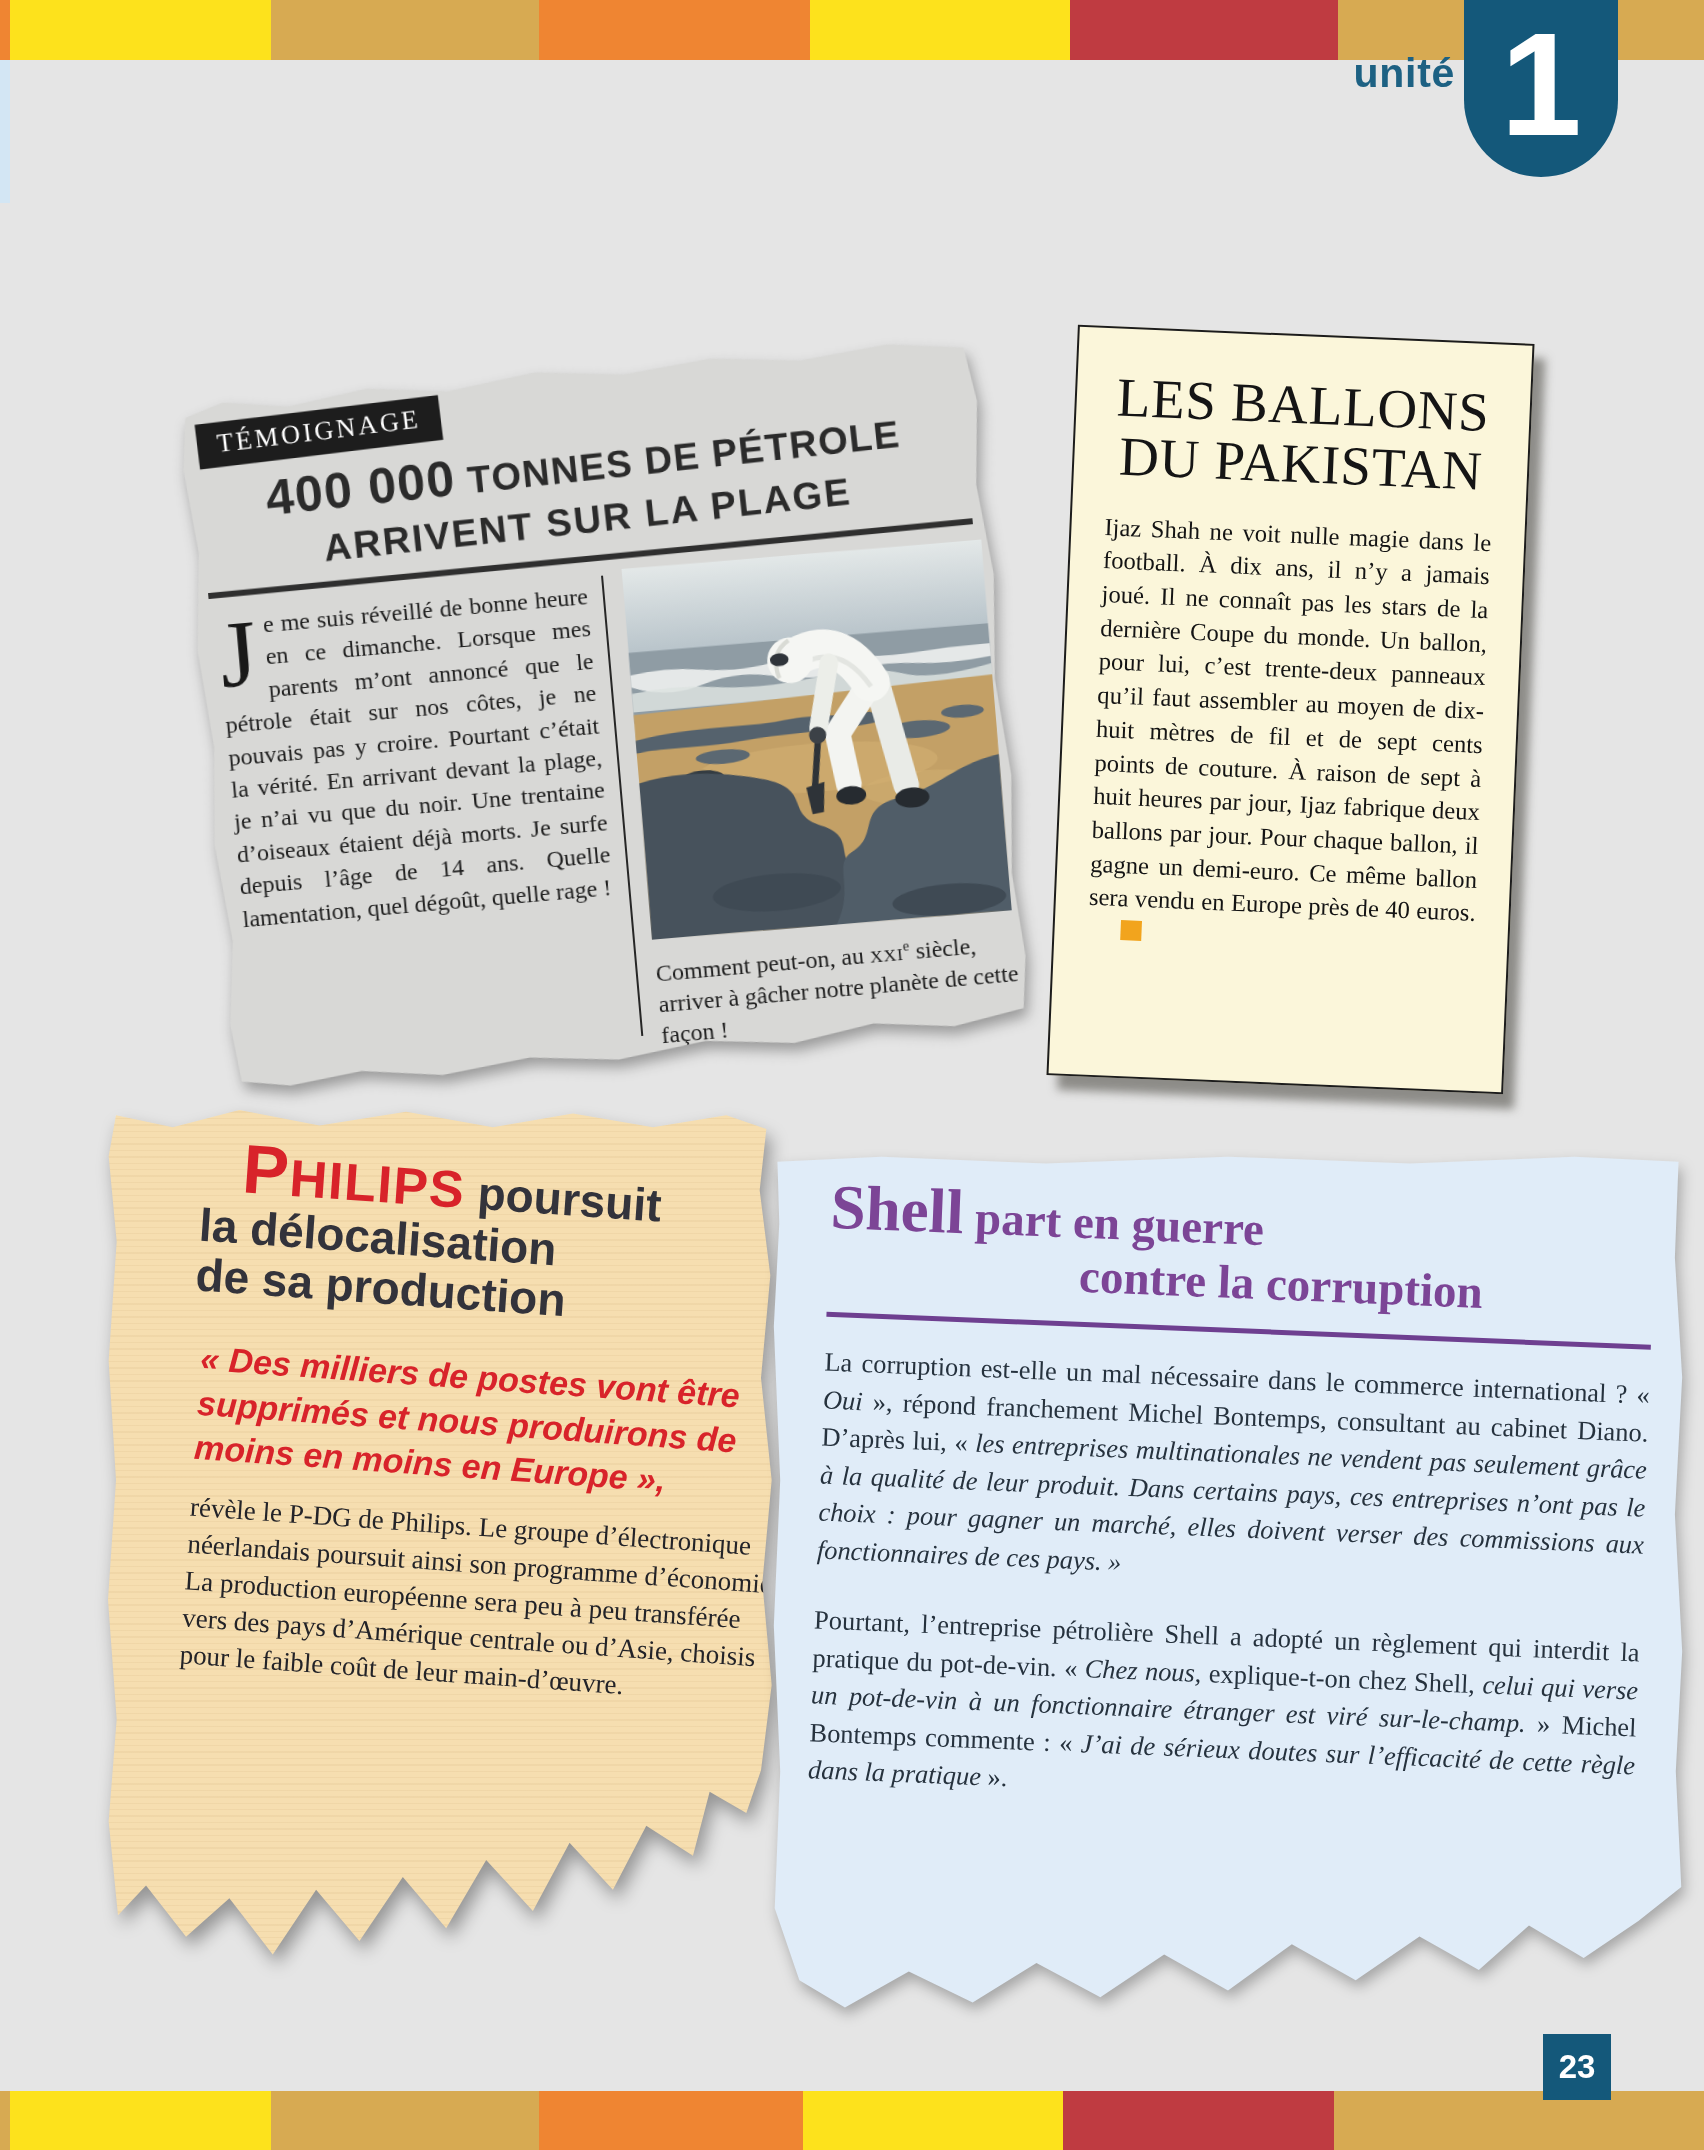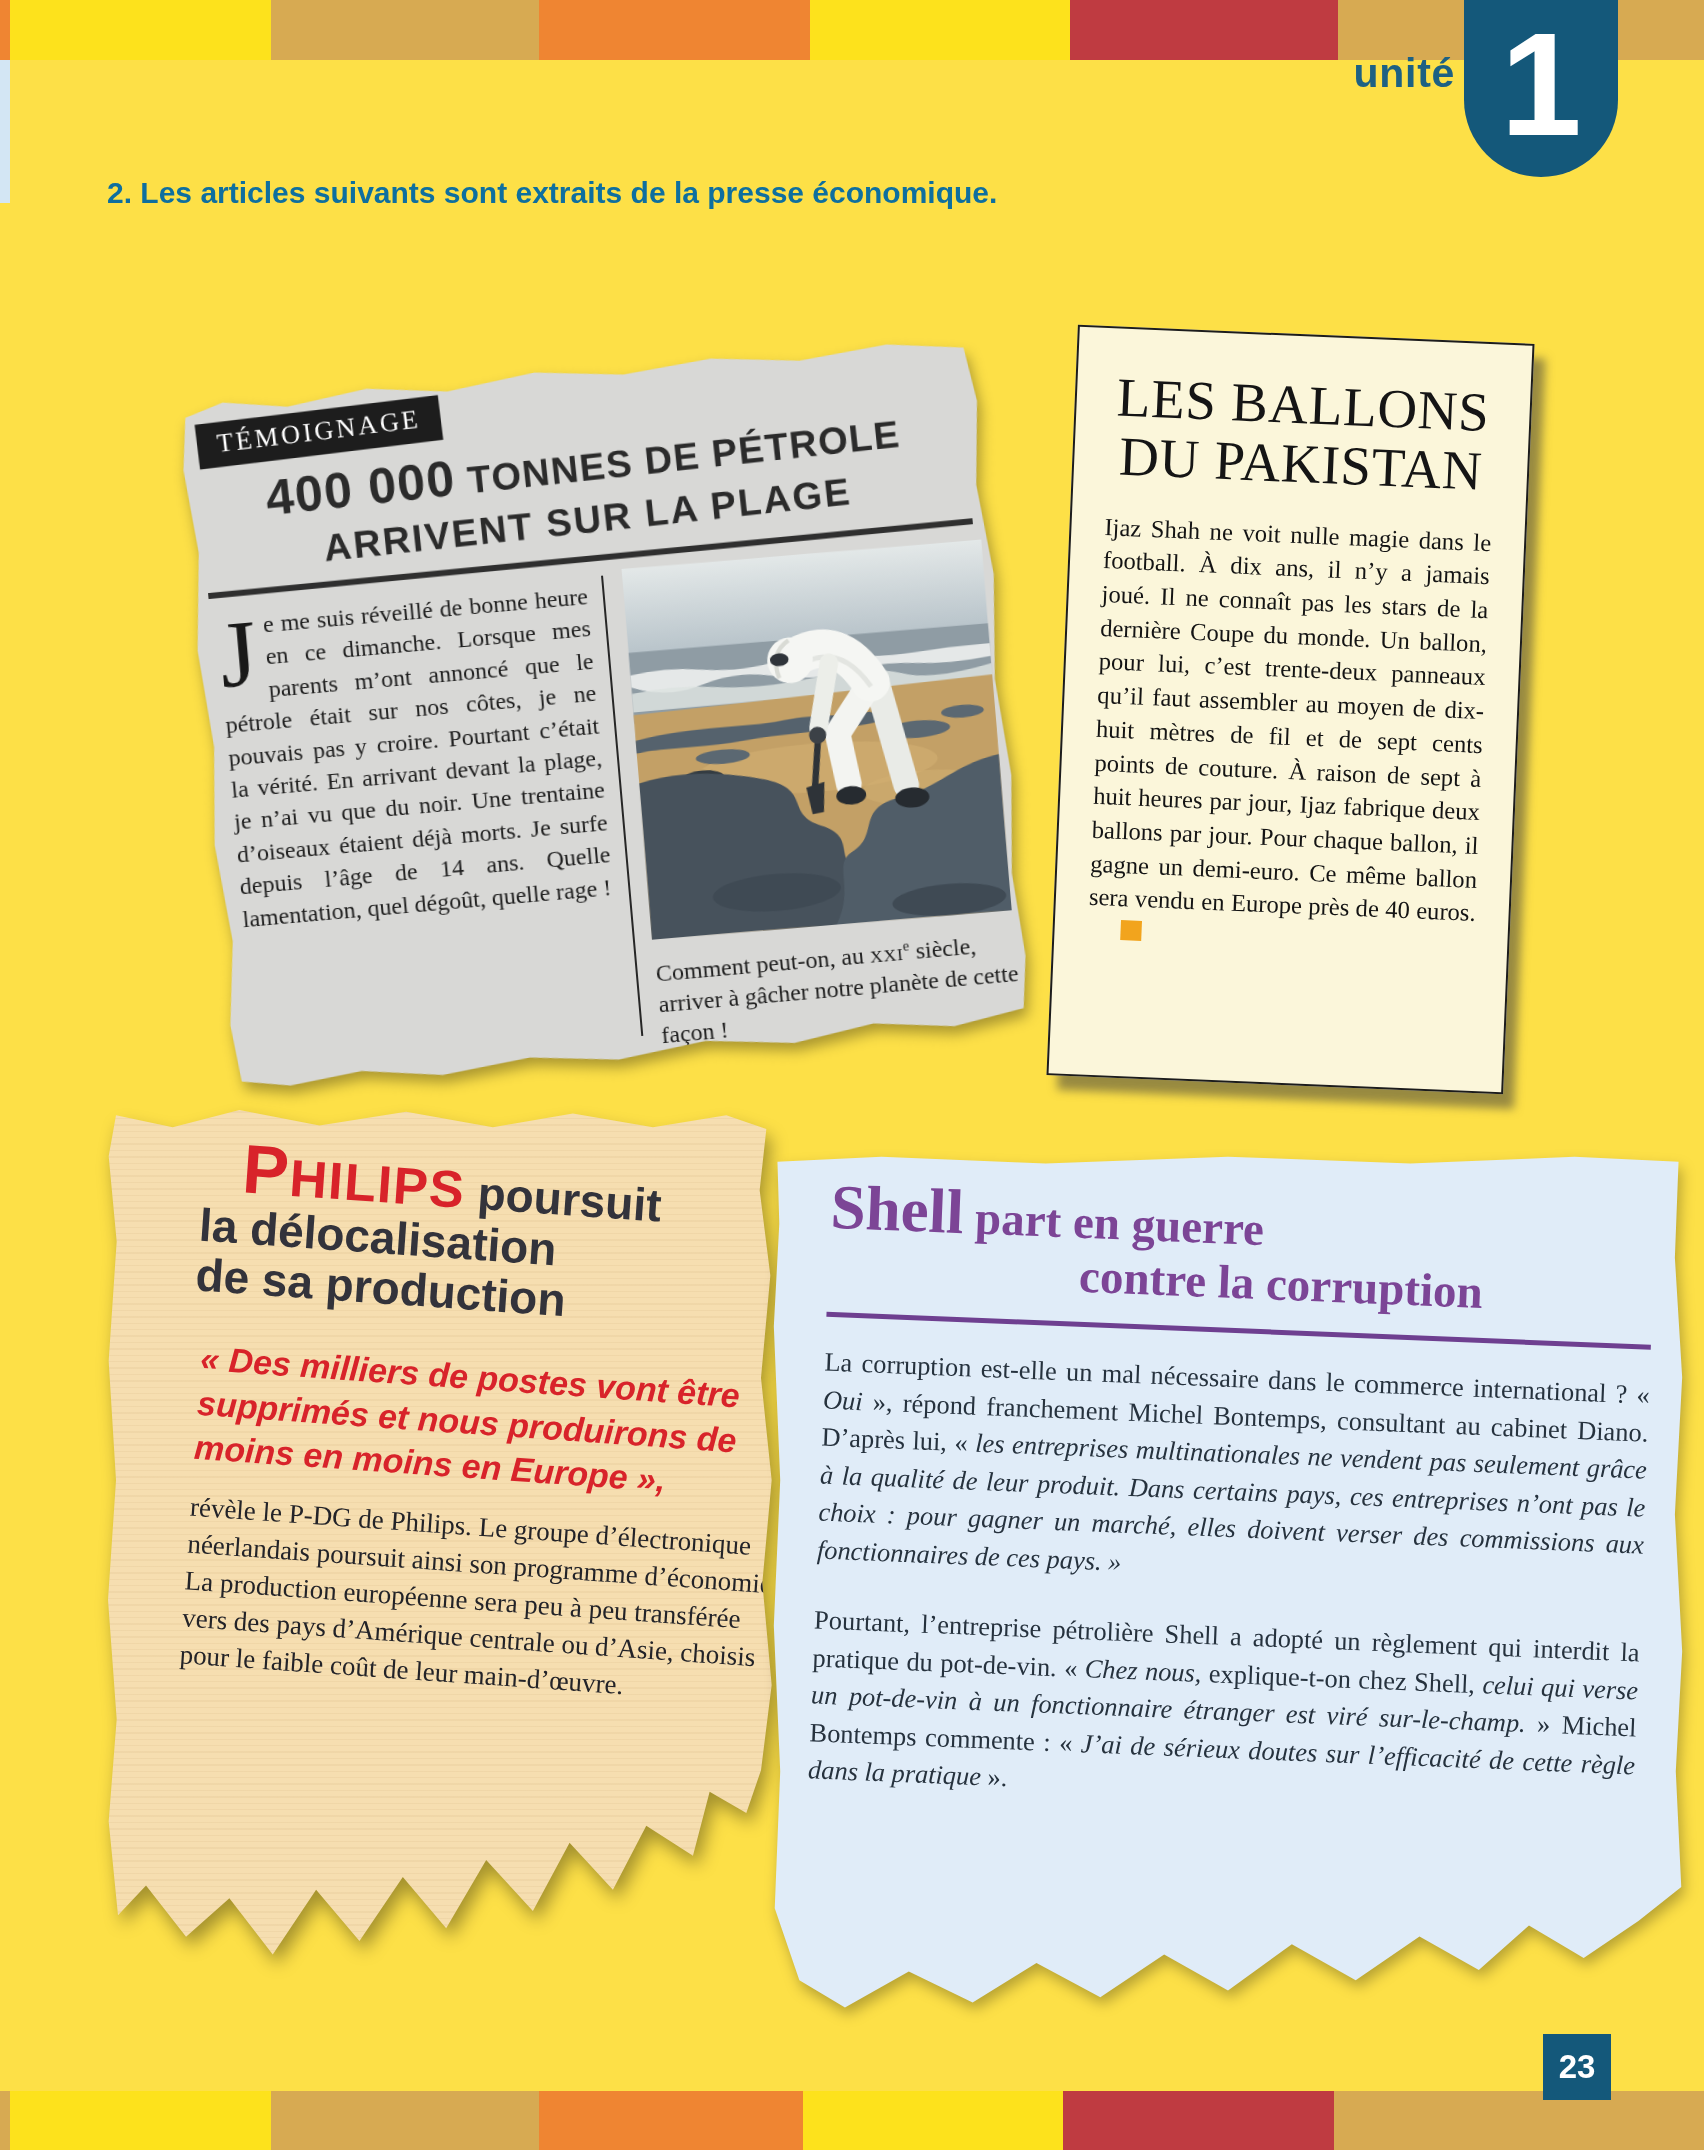--- a/index.html
+++ b/index.html
@@ -1,16 +1,16 @@
 <!DOCTYPE html>
 <html style="font-size:11.4px"><head>
 <meta charset="utf-8">
 <style>
   html,body{margin:0;padding:0;background:#ffffff;}
-  .page{position:relative;width:1705px;height:2151px;overflow:hidden;background:#fde047;
+  .page{position:relative;width:1705px;height:2151px;overflow:hidden;background:#e5e5e5;
         font-family:"Liberation Sans","DejaVu Sans",sans-serif;}
   .serif{font-family:"Liberation Serif","DejaVu Serif",serif;}
 
   
   .bar{position:absolute;left:0;width:1705px;height:60px;}
   .bar-top{top:0;} .bar-bottom{top:2091px;}
   .seg{position:absolute;top:0;height:60px;}
   .c-yellow{background:#fde21c;} .c-tan{background:#d7aa52;}
   .c-orange{background:#ef8532;} .c-red{background:#bf3b41;}
   .edge{position:absolute;left:0;width:10px;}
@@ -132,21 +132,20 @@
   </div>
   <div class="edge edge-orange"></div>
   <div class="edge edge-blue"></div>
   <div class="edge edge-tan"></div>
 
   <div class="unit-label">unité</div>
   <div class="unit-badge">
     <span>1</span>
   </div>
 
-  <div class="ex-title">2. Les articles suivants sont extraits de la presse économique.</div>
 
   <div class="wrap wrap-tem">
     <div class="paper paper-gray">
       <div class="tem-tag">TÉMOIGNAGE</div>
       <div class="tem-headline">
         <span class="hl-num">400 000</span><span class="hl-rest"> TONNES DE PÉTROLE</span>
       </div>
       <div class="tem-headline2">ARRIVENT SUR LA PLAGE</div>
       <div class="tem-rule"></div>
       <div class="tem-col">

